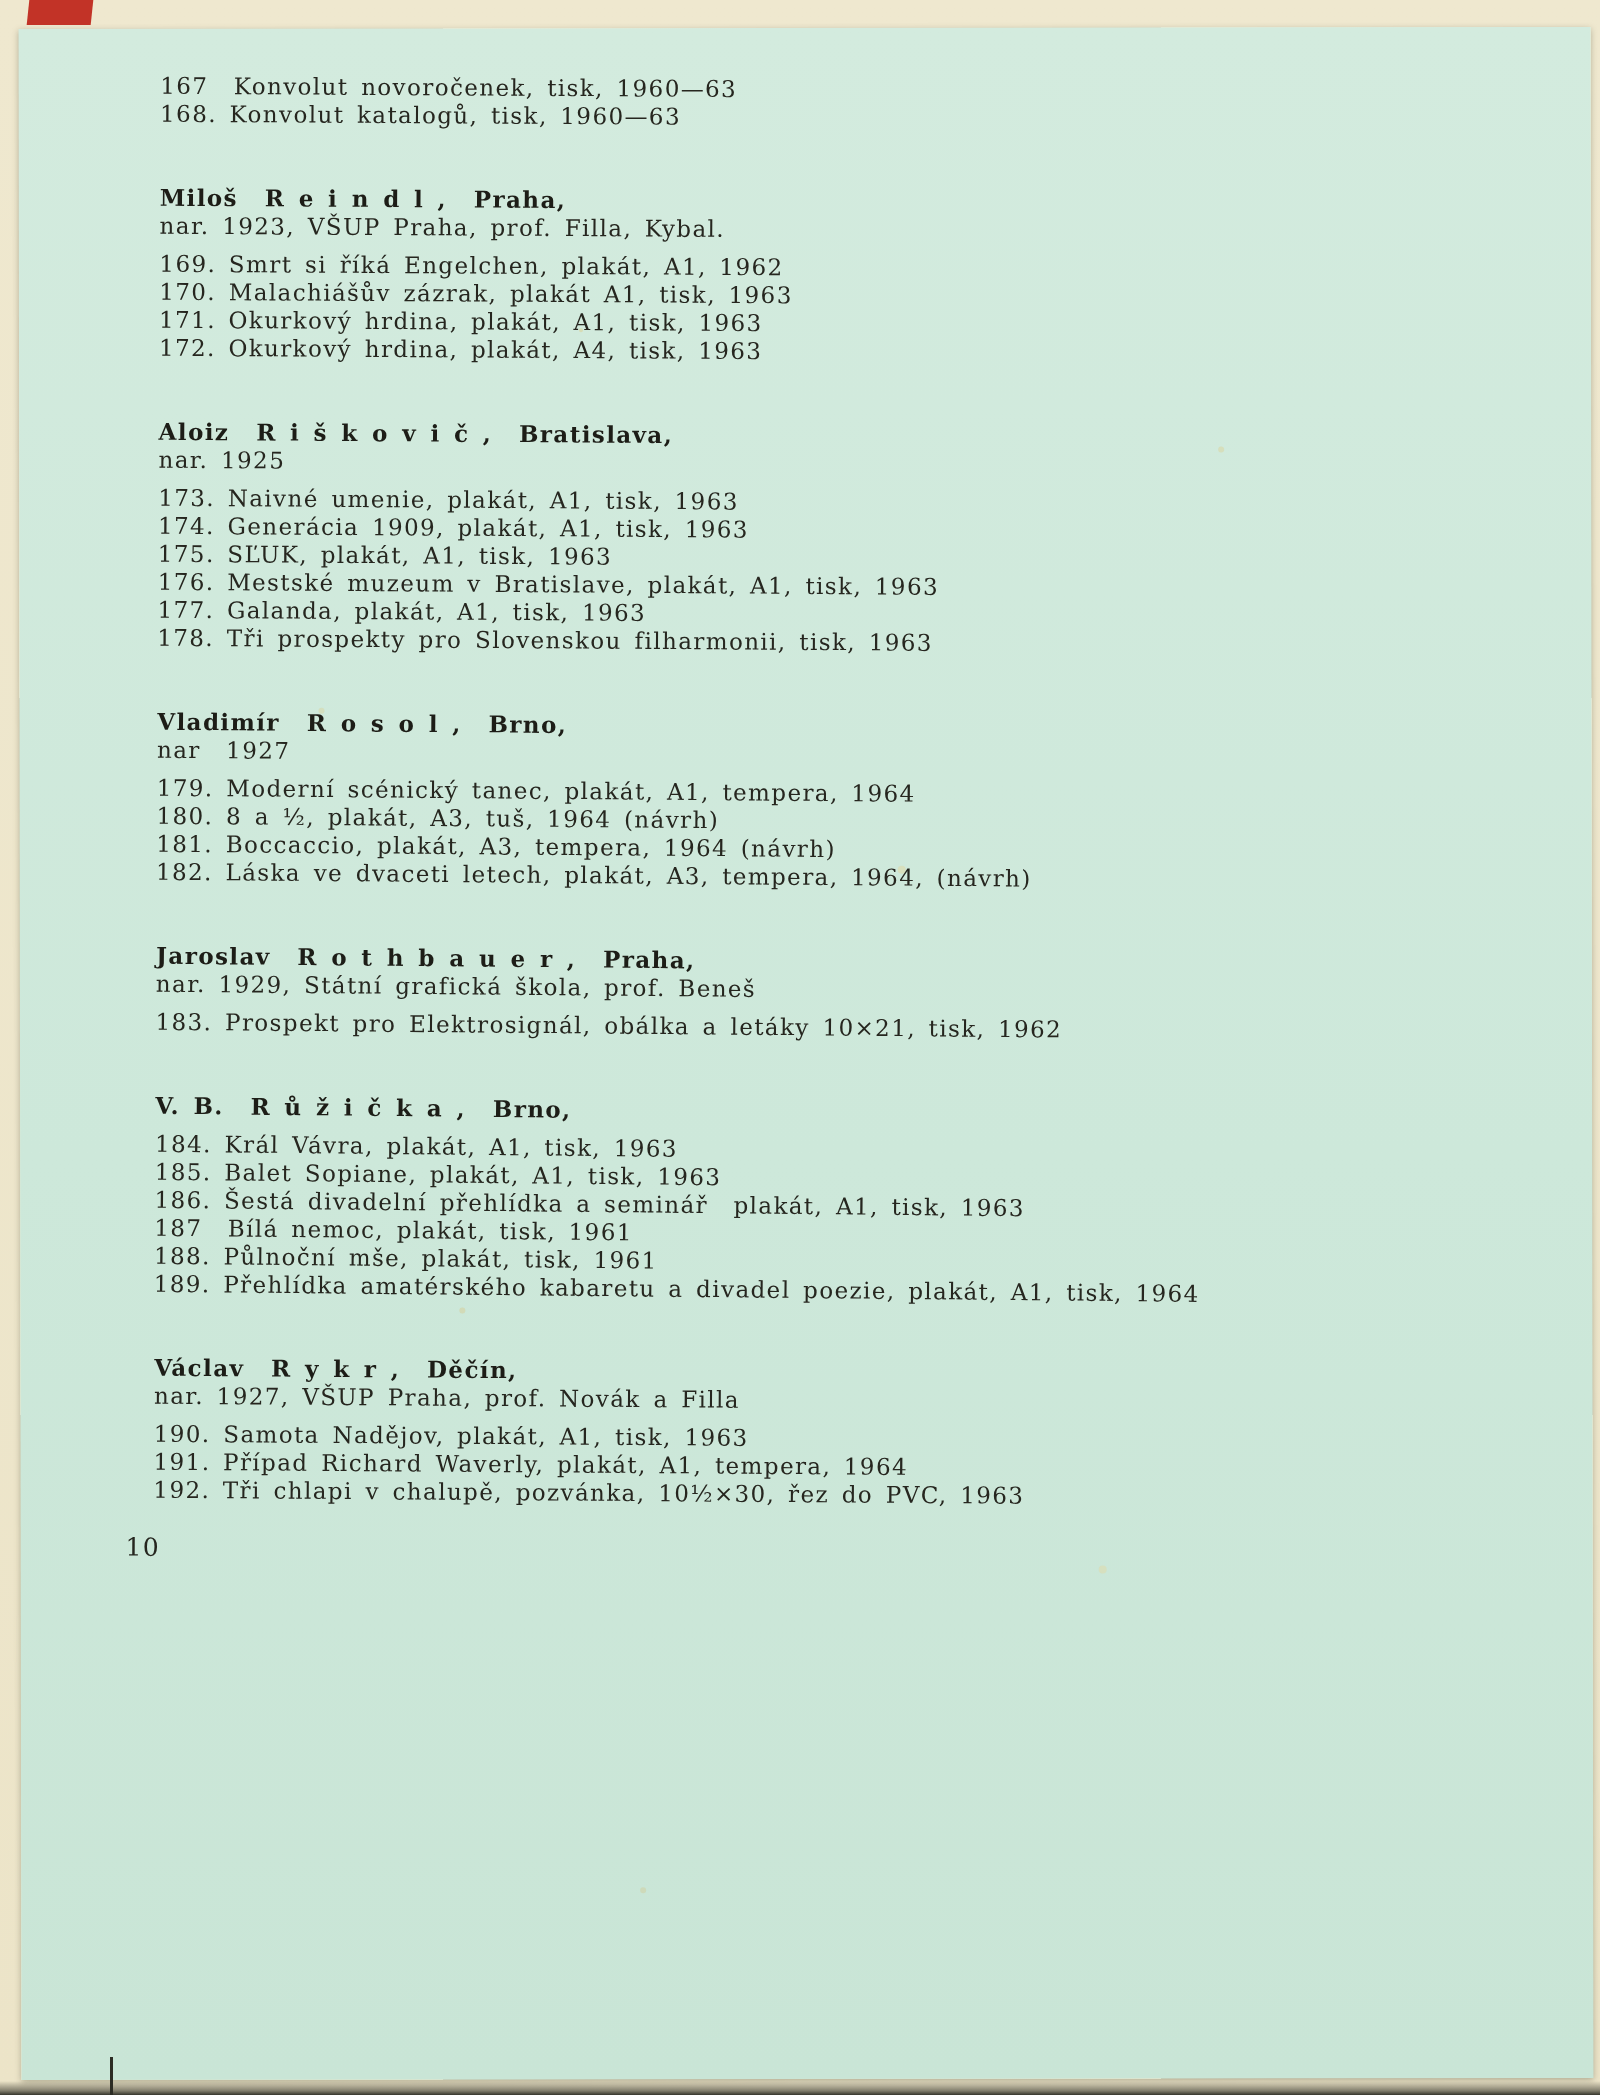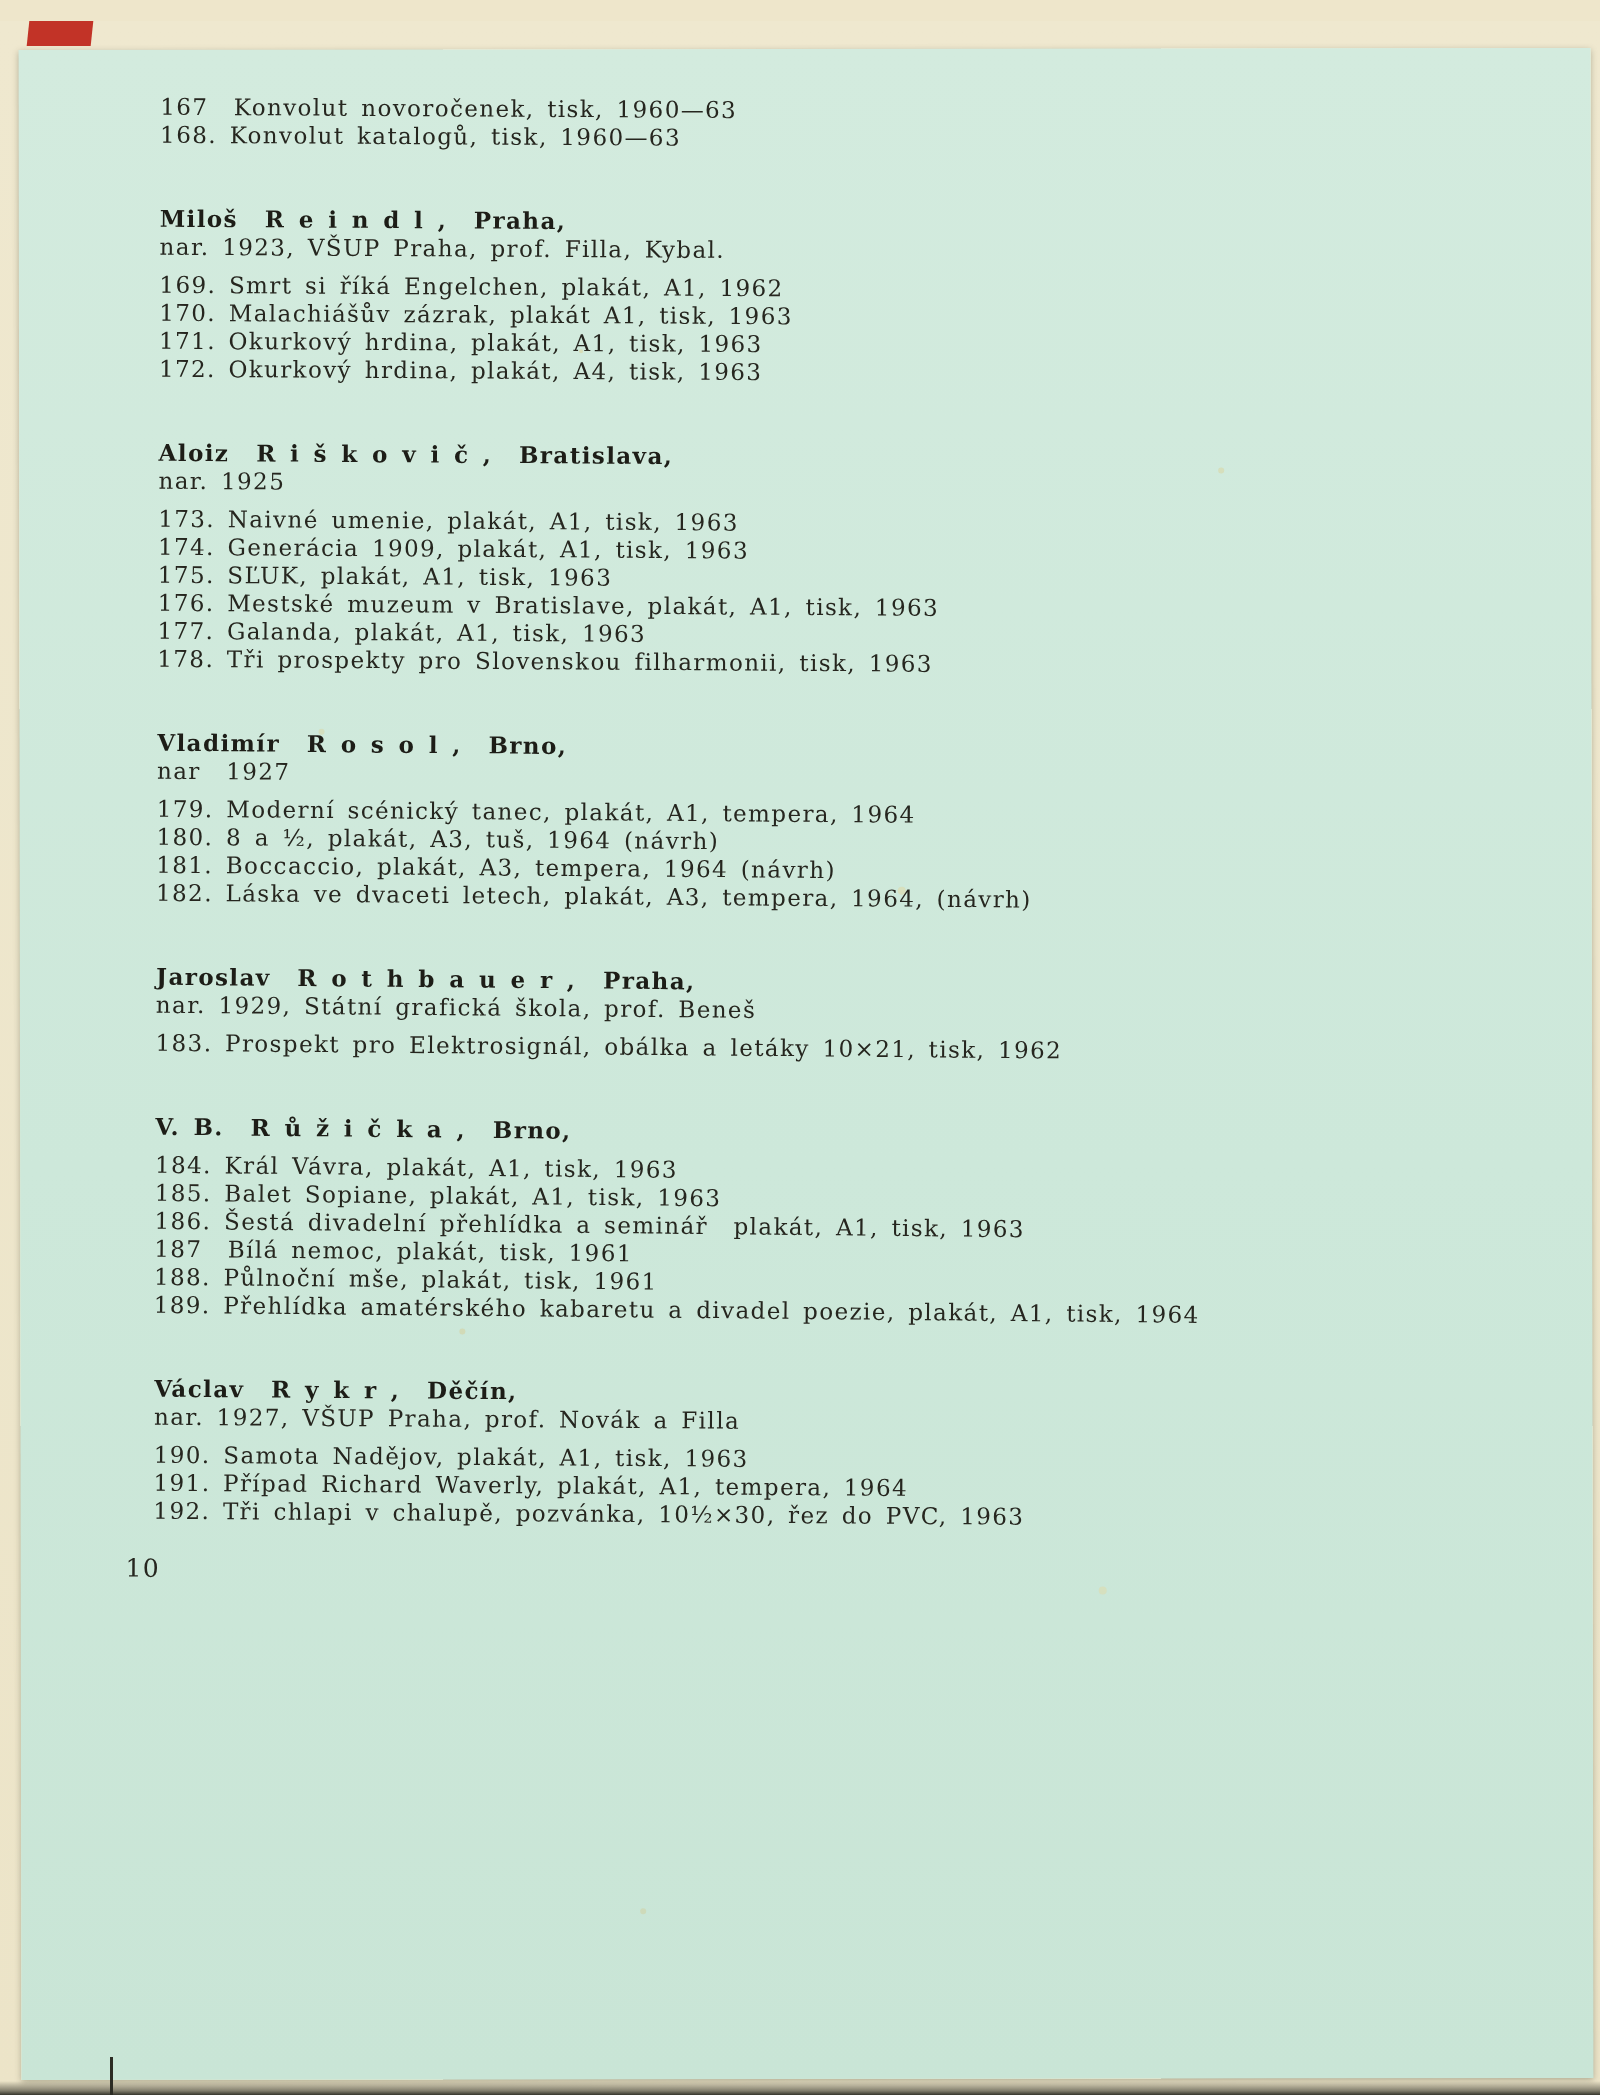--- a/index.html
+++ b/index.html
@@ -11,21 +11,20 @@
     height: 2095px;
     background: #eee6cb;
     overflow: hidden;
     font-family: "DejaVu Serif", "Liberation Serif", serif;
     position: relative;
   }
   .backdrop {
     position: absolute;
     inset: 0;
     background: linear-gradient(180deg, #efe8cf 0%, #ece4c8 100%);
-    margin-top: 21px;
   }
   .red-mark {
     position: absolute;
     left: 28px;
     top: 0;
     width: 64px;
     height: 25px;
     background: #c23327;
     transform: skewX(-6deg);
     z-index: 3;

